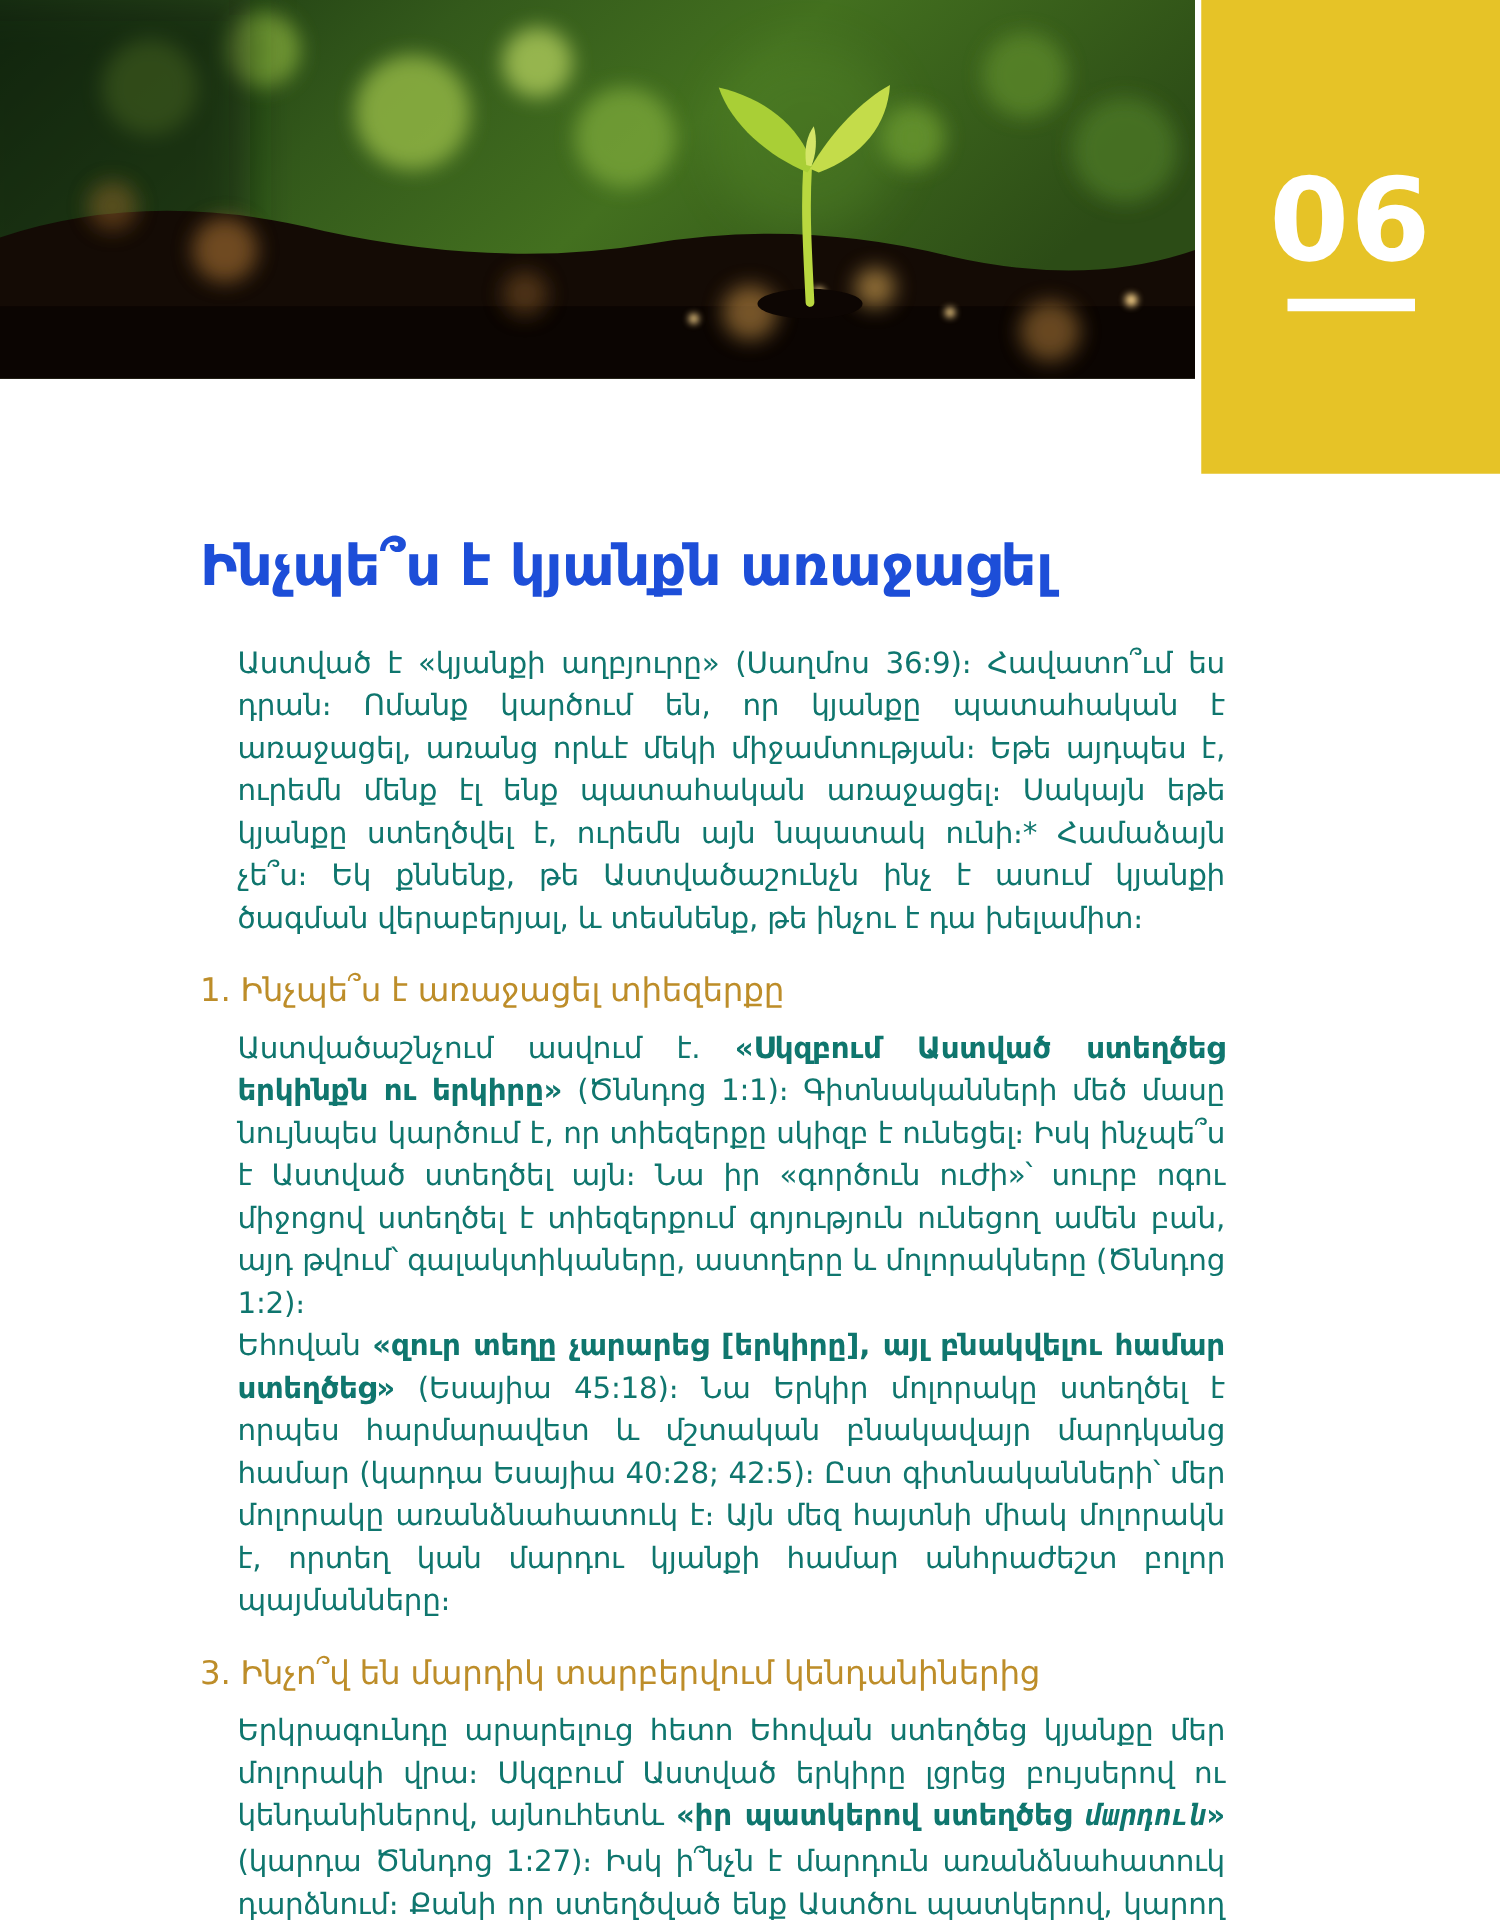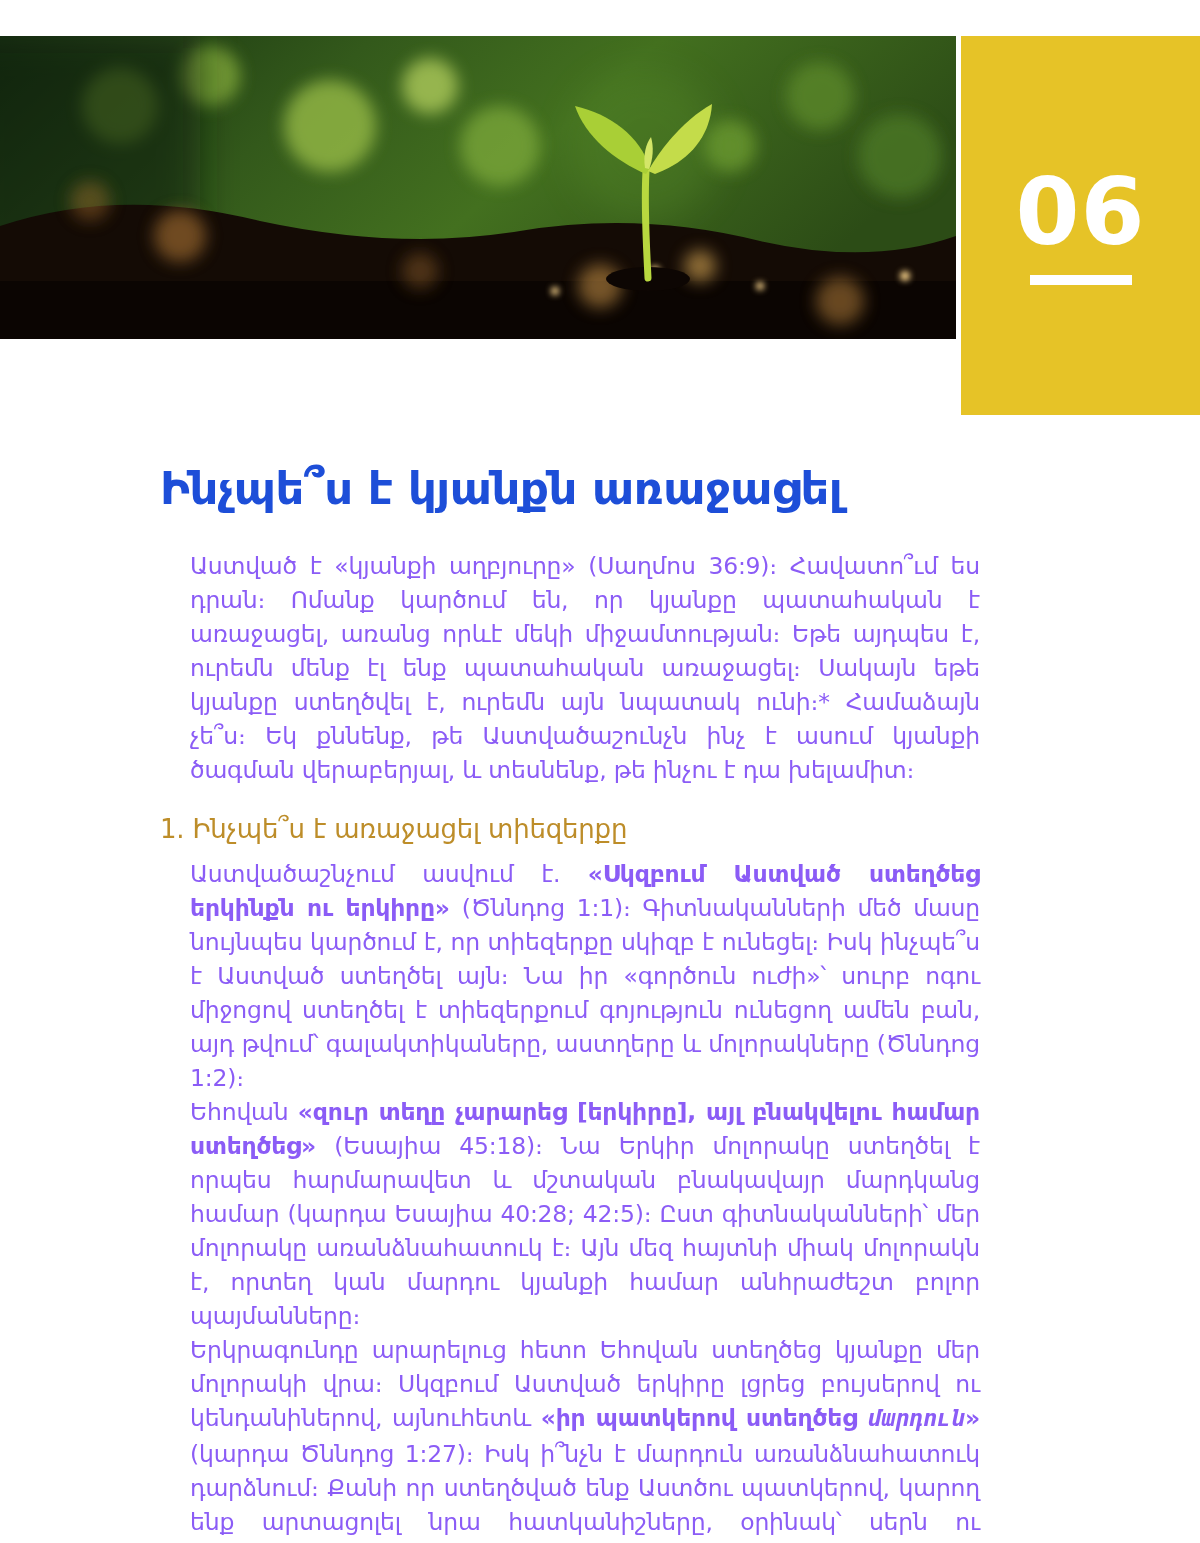--- a/index.html
+++ b/index.html
@@ -12,21 +12,20 @@
     position: relative;
     width: 1200px;
     height: 1543px;
     background: #ffffff;
     overflow: hidden;
   }
   .hero {
     display: flex;
     height: 379px;
     width: 1200px;
-    margin-top: 36px;
   }
   .hero-photo {
     width: 956px;
     height: 303px;
     flex: 0 0 auto;
     overflow: hidden;
   }
   .hero-photo svg { display: block; }
   .hero-gap {
     width: 5px;
@@ -63,21 +62,21 @@
     line-height: 1.15;
     font-weight: bold;
     color: #1d4ed8;
     letter-spacing: -0.5px;
   }
   p.body-para {
     margin: 0 0 0 30px;
     width: 790px;
     font-size: 23.5px;
     line-height: 34px;
-    color: #8b5cf6;
+    color: #0f766e;
     text-align: justify;
     letter-spacing: -0.2px;
   }
   h2.section-heading {
     margin: 27px 0 13px 0;
     font-size: 26px;
     font-weight: normal;
     color: var(--heading-gold, #bd8d29);
     letter-spacing: -0.2px;
   }
@@ -156,18 +155,19 @@
 
   <div class="content">
     <h1 class="page-title">Ինչպե՞ս է կյանքն առաջացել</h1>
 
     <p class="body-para" id="intro-para"><span>Աստված է «կյանքի աղբյուրը» (Սաղմոս 36:9)։ Հավատո՞ւմ ես դրան։ Ոմանք կարծում են, որ կյանքը պատահական է առաջացել, առանց որևէ մեկի միջամտության։ Եթե այդպես է, ուրեմն մենք էլ ենք պատահական առաջացել։ Սակայն եթե կյանքը ստեղծվել է, ուրեմն այն նպատակ ունի։* Համաձայն չե՞ս։ Եկ քննենք, թե Աստվածաշունչն ինչ է ասում կյանքի ծագման վերաբերյալ, և տեսնենք, թե ինչու է դա խելամիտ։</span></p>
 
     <div id="sections">
         <h2 class="section-heading">1. Ինչպե՞ս է առաջացել տիեզերքը</h2>
         <p class="body-para"><span>Աստվածաշնչում ասվում է. </span><span class="b">«Սկզբում Աստված ստեղծեց երկինքն ու երկիրը»</span><span> (Ծննդոց 1:1)։ Գիտնականների մեծ մասը նույնպես կարծում է, որ տիեզերքը սկիզբ է ունեցել։ Իսկ ինչպե՞ս է Աստված ստեղծել այն։ Նա իր «գործուն ուժի»՝ սուրբ ոգու միջոցով ստեղծել է տիեզերքում գոյություն ունեցող ամեն բան, այդ թվում՝ գալակտիկաները, աստղերը և մոլորակները (Ծննդոց 1:2)։</span></p>
         <p class="body-para"><span>Եհովան </span><span class="b">«զուր տեղը չարարեց [երկիրը], այլ բնակվելու համար ստեղծեց»</span><span> (Եսայիա 45:18)։ Նա Երկիր մոլորակը ստեղծել է որպես հարմարավետ և մշտական բնակավայր մարդկանց համար (կարդա Եսայիա 40:28; 42:5)։ Ըստ գիտնականների՝ մեր մոլորակը առանձնահատուկ է։ Այն մեզ հայտնի միակ մոլորակն է, որտեղ կան մարդու կյանքի համար անհրաժեշտ բոլոր պայմանները։</span></p>
+        <h2 class="section-heading">3. Ինչո՞վ են մարդիկ տարբերվում կենդանիներից</h2>
         <p class="body-para"><span>Երկրագունդը արարելուց հետո Եհովան ստեղծեց կյանքը մեր մոլորակի վրա։ Սկզբում Աստված երկիրը լցրեց բույսերով ու կենդանիներով, այնուհետև </span><span class="b">«իր պատկերով ստեղծեց </span><span class="bi">մարդուն</span><span class="b">»</span><span> (կարդա Ծննդոց 1:27)։ Իսկ ի՞նչն է մարդուն առանձնահատուկ դարձնում։ Քանի որ ստեղծված ենք Աստծու պատկերով, կարող ենք արտացոլել նրա հատկանիշները, օրինակ՝ սերն ու արդարությունը։ Նա նաև մեզ ստեղծել է լեզուներ սովորելու, գեղեցիկը գնահատելու և երաժշտությունը վայելելու ունակությամբ։ Բացի այդ՝ ի տարբերություն կենդանիների՝ մենք կարող ենք պաշտել մեր Արարչին։</span></p>
       </div>
 
   </div>
 
 </div>
 
 </body></html>

